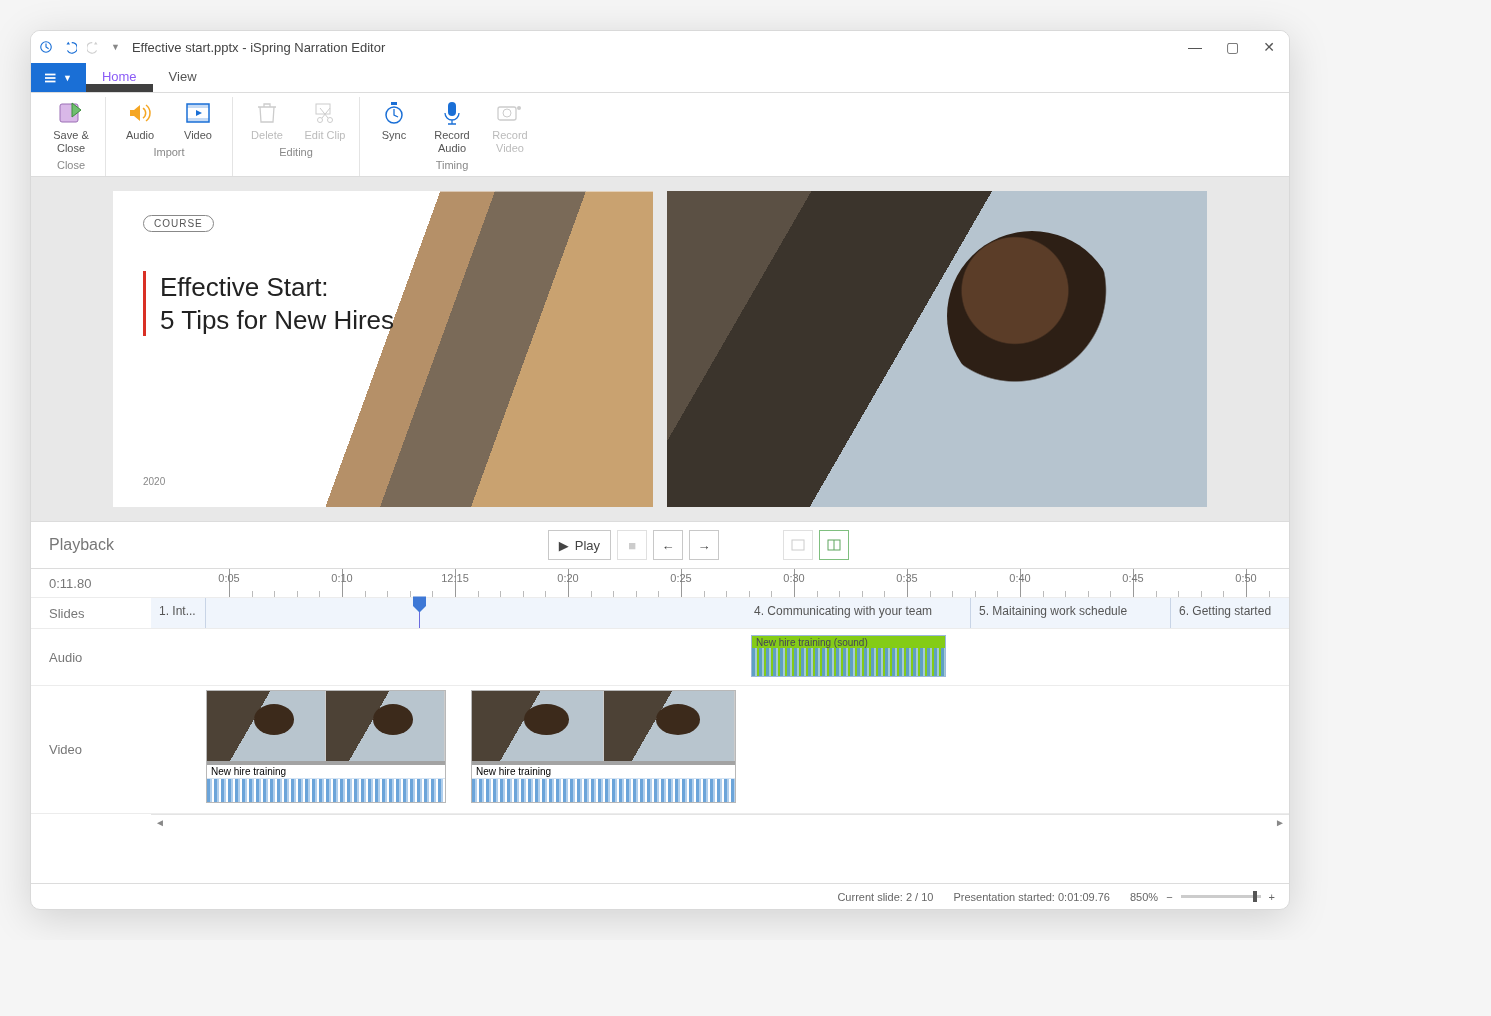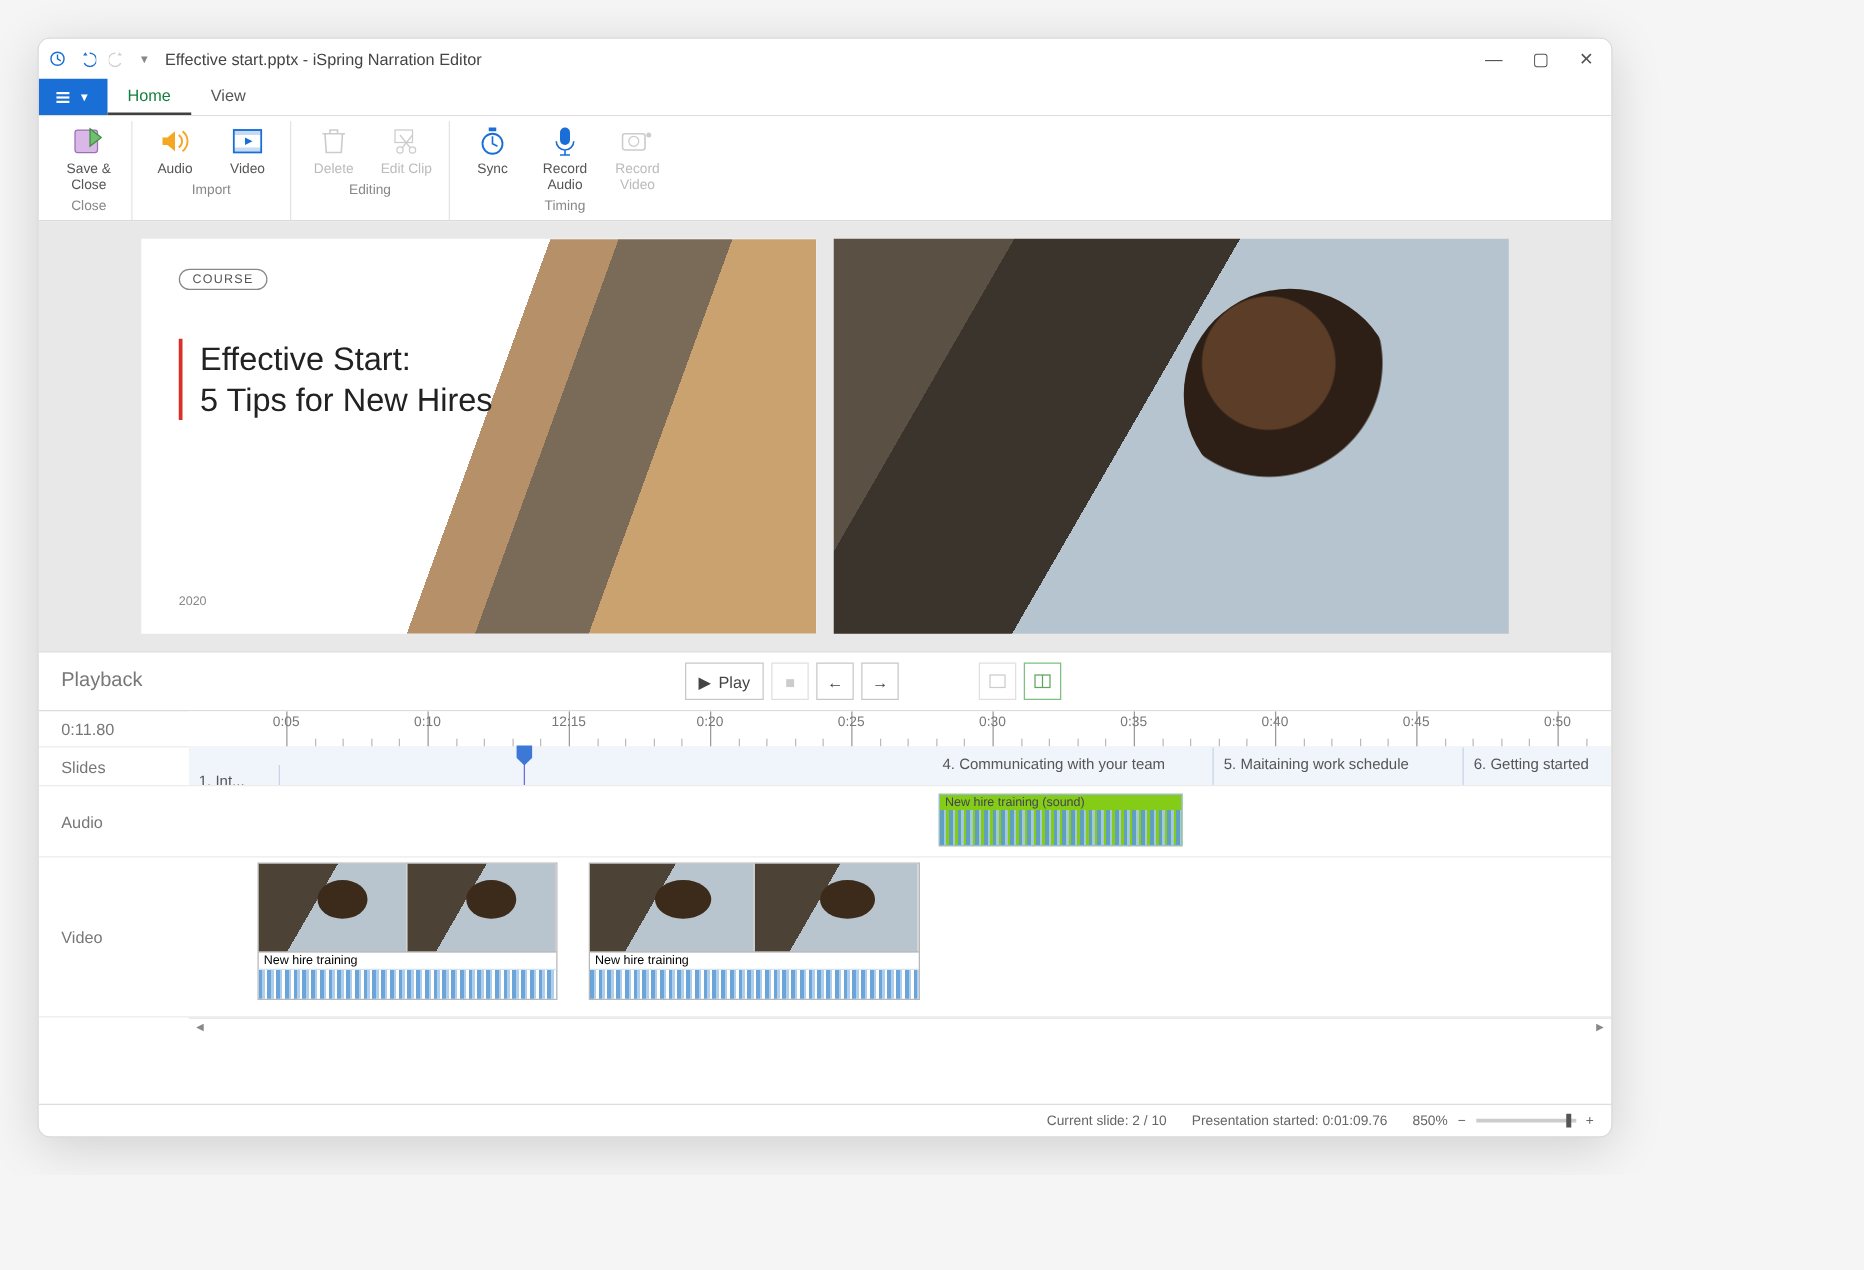--- a/index.html
+++ b/index.html
@@ -8,21 +8,21 @@
 .titlebar { height: 32px; display: flex; align-items: center; padding: 0 8px; font-size: 13px; color: #444; background: #fff; }
 .titlebar .qat { display: flex; gap: 10px; align-items: center; margin-right: 12px; }
 .titlebar .qat svg { width: 14px; height: 14px; }
 .titlebar .title { flex: 1; }
 .win-controls { display: flex; gap: 24px; margin-right: 6px; color: #555; }
 .win-controls span { cursor: pointer; font-size: 14px; }
 .ribbon-tabs { display: flex; align-items: stretch; height: 30px; border-bottom: 1px solid #dcdcdc; font-size: 13px; }
 .file-tab { background: #1a6fd6; color: #fff; display: flex; align-items: center; padding: 0 14px; gap: 4px; }
 .file-tab svg { width: 14px; height: 12px; fill: #fff; }
 .rtab { padding: 6px 16px; color: #555; cursor: pointer; }
-.rtab.active { border-bottom: 2px solid #404040; color: #15803d; }
+.rtab.active { border-bottom: 8px solid #404040; color: #8b5cf6; }
 .ribbon { display: flex; background: #fff; border-bottom: 1px solid #dcdcdc; padding: 4px 6px 0; }
 .rgroup { display: flex; flex-direction: column; align-items: center; padding: 2px 10px 2px; border-right: 1px solid #e4e4e4; }
 .rgroup:last-child { border-right: none; }
 .rbuttons { display: flex; gap: 10px; }
 .rbtn { display: flex; flex-direction: column; align-items: center; width: 48px; cursor: pointer; font-size: 11px; color: #555; text-align: center; line-height: 1.2; }
 .rbtn.disabled { color: #bbb; }
 .rbtn .ico { height: 28px; display: flex; align-items: center; justify-content: center; margin-bottom: 2px; }
 .rgroup-label { font-size: 11px; color: #888; margin-top: 4px; padding-bottom: 3px; }
 .preview-area { flex: 0 0 auto; background: #e8e8e8; padding: 14px 60px; display: flex; gap: 14px; justify-content: center; }
 .slide-prev { background: #fff; width: 540px; height: 316px; position: relative; overflow: hidden; }
@@ -53,21 +53,21 @@
 .slide-block.active { background: #d6e4f7; }
 .audio-track, .video-track { height: 56px; }
 .video-track { height: 120px; }
 .clip { position: absolute; top: 6px; border: 1px solid #9cb8dc; background: #84cc16; font-size: 10px; color: #445; }
 .clip .clip-label { position: absolute; top: 1px; left: 4px; font-size: 10px; }
 .wave { height: 28px; background: repeating-linear-gradient(90deg, #5b9bd5 0 3px, #a7c9ea 3px 5px, transparent 5px 7px); opacity: .9; }
 .vclip { position: absolute; top: 4px; border: 1px solid #b8b8b8; background: #fff; }
 .vclip .thumbs { height: 70px; display: flex; }
 .vclip .thumb { flex: 1; background: linear-gradient(120deg,#4d4236 0 40%,#b8c5ce 40% 100%); border-right: 1px solid #ccc; position: relative; }
 .vclip .thumb::after { content: ""; position: absolute; left: 40%; top: 18%; width: 34%; height: 44%; border-radius: 50%; background: #3c2a1b; }
-.vclip .vlabel { font-size: 10px; padding: 1px 4px; border-top: 1px solid #a3a3a3; }
+.vclip .vlabel { font-size: 10px; padding: 1px 4px; border-top: 4px solid #a3a3a3; }
 .vclip .wave { height: 24px; border-top: 1px solid #cfe0f2; }
 .playhead { position: absolute; top: 0; bottom: 0; width: 1px; background: #6b6bde; left: 268px; z-index: 5; pointer-events: none; }
 .playhead::before { content: ""; position: absolute; top: -2px; left: -6px; width: 13px; height: 16px; background: #3e78d6; clip-path: polygon(0 0,100% 0,100% 60%,50% 100%,0 60%); }
 .tl-scroll { height: 18px; border-top: 1px solid #e4e4e4; position: relative; margin-left: 120px; }
 .tl-scroll .sarrow { position: absolute; top: 2px; font-size: 10px; color: #888; cursor: pointer; }
 .statusbar { height: 26px; border-top: 1px solid #dcdcdc; display: flex; align-items: center; justify-content: flex-end; gap: 20px; padding: 0 14px; font-size: 11px; color: #666; }
 .zoom { display: flex; align-items: center; gap: 8px; }
 .zoom .ztrack { width: 80px; height: 3px; background: #ccc; position: relative; }
 .zoom .zthumb { position: absolute; right: 4px; top: -4px; width: 4px; height: 11px; background: #555; }
 svg { display: block; }
@@ -328,21 +328,21 @@
           <div class="tick minor" style="left: 1072.4px;"></div>
           <div class="tick" style="left: 1095px;"></div>
           <div class="tick-label" style="left: 1095px;">0:50</div>
           <div class="tick minor" style="left: 1117.6px;"></div>
         </div>
     </div>
     <div class="tl-row">
       <div class="tl-label">Slides</div>
       <div class="tl-track slides-track" id="slides-track">
         <div class="playhead"></div>
-      <div class="slide-block" style="left: 0px; width: 73px; margin-top: 14px;">1. Int...</div>
+      <div class="slide-block" style="left: 0px; width: 55px;">1. Int...</div>
           <div class="slide-block" style="left: 595px; width: 225px;">4. Communicating with your team</div>
           <div class="slide-block" style="left: 820px; width: 200px;">5. Maitaining work schedule</div>
           <div class="slide-block" style="left: 1020px; width: 140px;">6. Getting started</div>
         </div>
     </div>
     <div class="tl-row" style="min-height:56px">
       <div class="tl-label">Audio</div>
       <div class="tl-track audio-track" id="audio-track">
           <div class="clip" style="left: 600px; width: 195px; height: 42px;">
             <div class="clip-label">New hire training (sound)</div>

